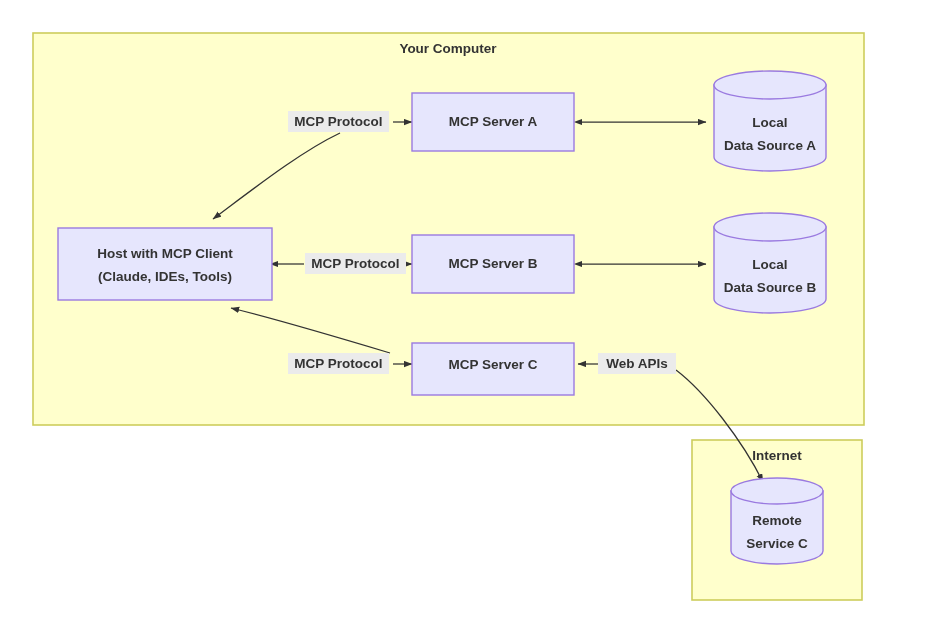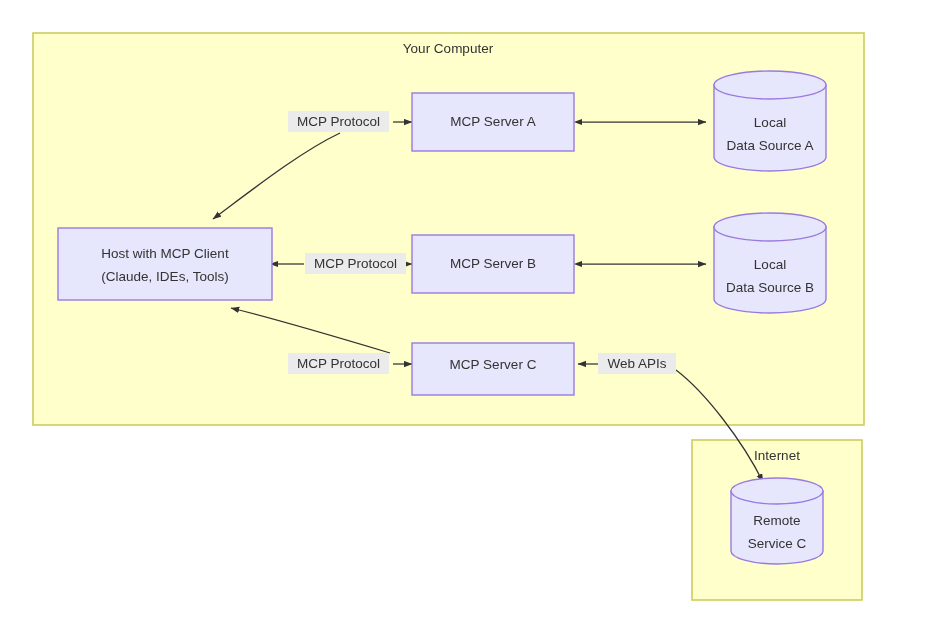--- a/index.html
+++ b/index.html
@@ -10,20 +10,21 @@
   body {
     width: 935px;
     height: 632px;
     overflow: hidden;
     font-family: "Liberation Sans", sans-serif;
   }
   #diagram-root {
     position: relative;
     width: 935px;
     height: 632px;
+    font-weight: bold;
   }
   svg#diagram-svg {
     display: block;
     width: 935px;
     height: 632px;
   }
   .node-label {
     font-family: "Liberation Sans", sans-serif;
     font-size: 13.5px;
     fill: #333333;

